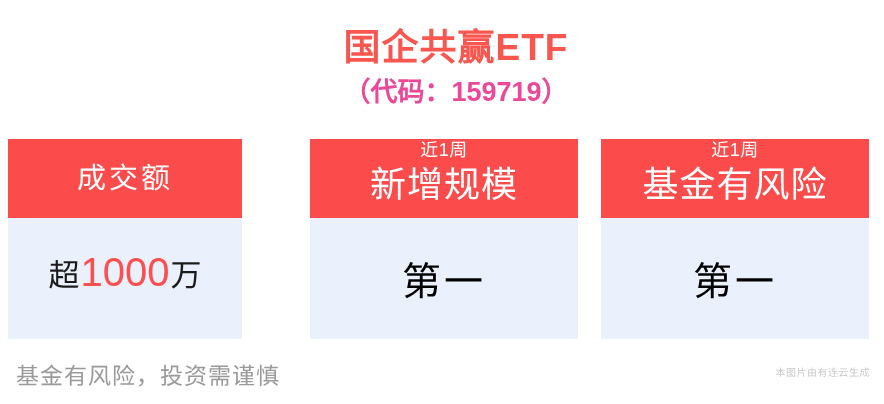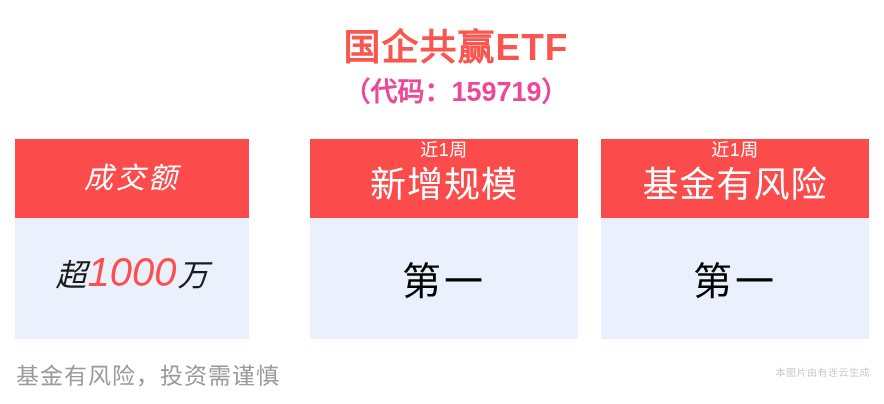--- a/index.html
+++ b/index.html
@@ -53,21 +53,21 @@
     top: 139px;
     width: 884px;
     height: 200px;
   }
   .card {
     position: absolute;
     top: 0;
     height: 200px;
     overflow: hidden;
   }
-  .card-1 { left: 15px;  width: 234px; font-style: italic; }
+  .card-1 { left: 8px;  width: 234px; }
   .card-2 { left: 310px; width: 268px; }
   .card-3 { left: 601px; width: 268px; }
 
   .card-header {
     height: 79px;
     background: #fb4b4b;
     display: flex;
     flex-direction: column;
     align-items: center;
     justify-content: flex-start;

